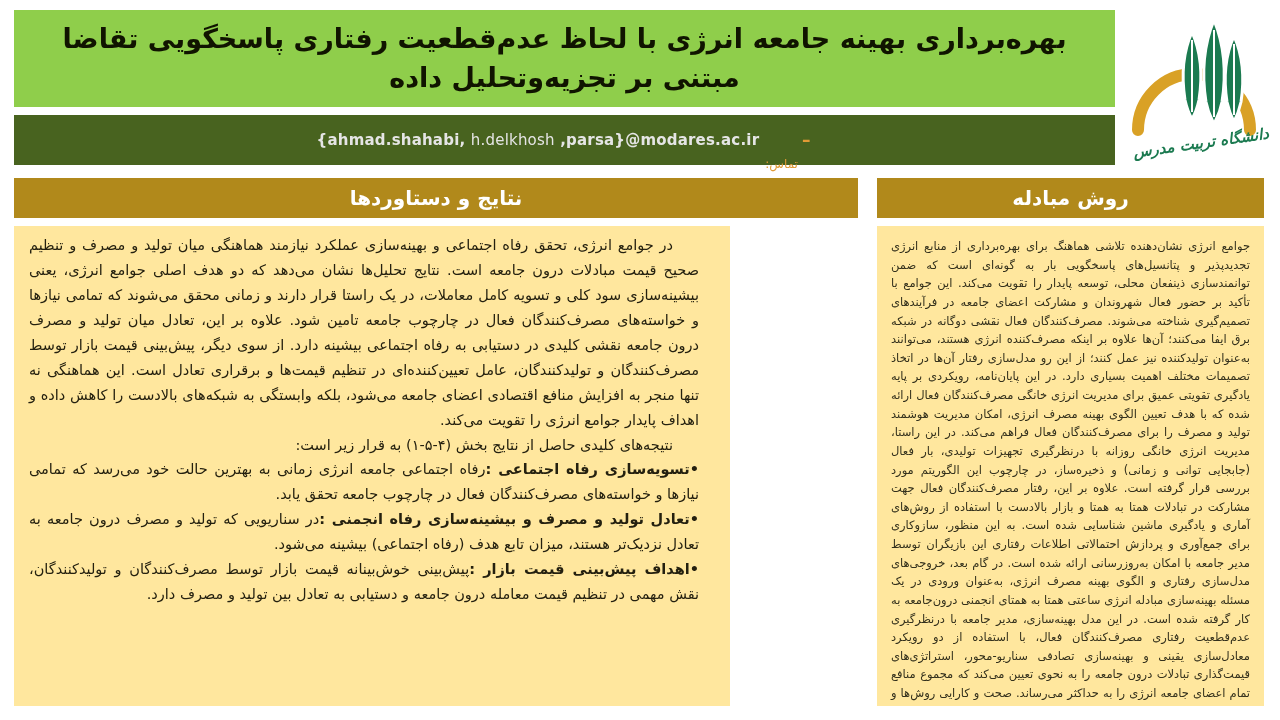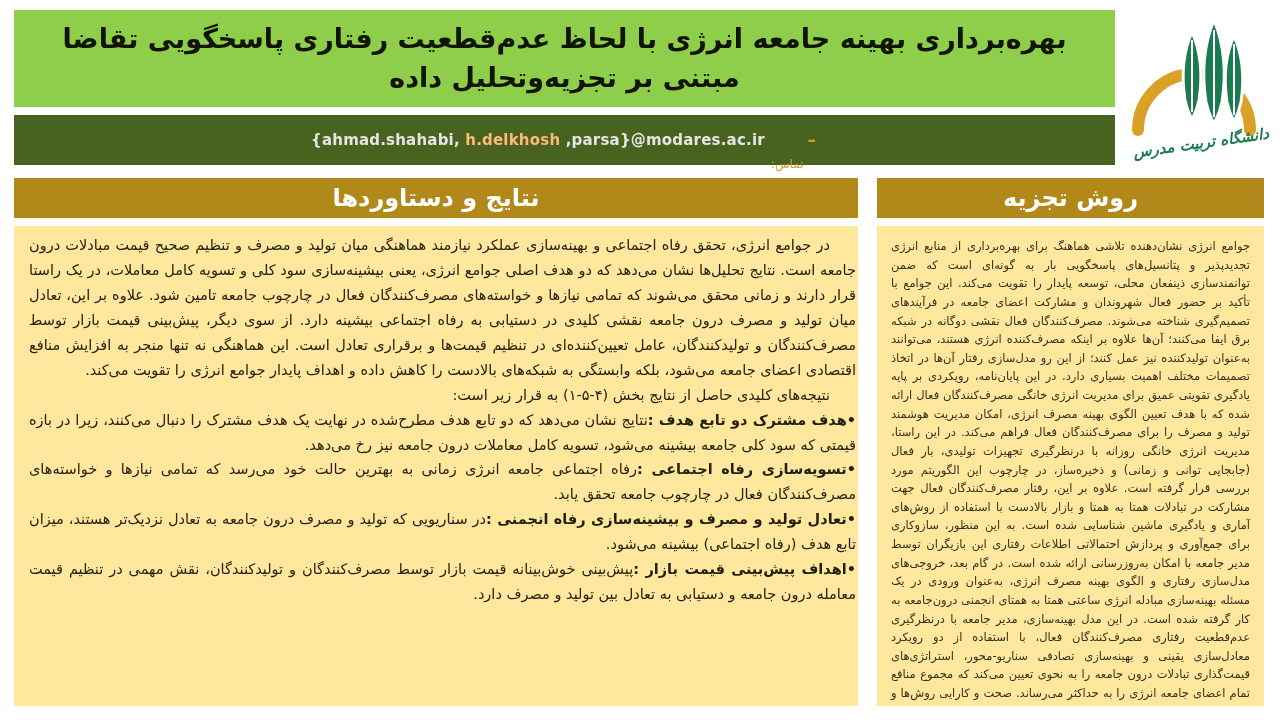--- a/index.html
+++ b/index.html
@@ -24,51 +24,51 @@
     position:absolute; left:14px; top:115px; width:1101px; height:50px;
     background:#48631F; color:#E09A35;
     display:flex; align-items:center; justify-content:center;
     direction:rtl; font-size:17px; font-weight:bold;
     white-space:nowrap;
   }
   .authors-bar .sep { margin:0 2px 0 4px; }
   .contact-label { font-size:12px; font-weight:normal; margin-left:6px;margin-top:48px; }
   .email { font-size:15px; letter-spacing:0.2px; }
   .email .e1, .email .e3 { color:#e5e5e5; font-weight:bold; }
-  .email .e2 { color:#fdba74; font-weight:bold;text-align:center; }
+  .email .e2 { color:#e5e5e5; font-weight:normal;text-align:center; }
 
   
   .logo-box {
     position:absolute; left:1126px; top:6px; width:150px; height:166px;
     background:#ffffff;
   }
   .logo-box svg { position:absolute; left:0; top:0; }
   .logo-caption {
     position:absolute; left:0; right:0; top:128px; text-align:center;
     transform:rotate(-8deg);
     color:#1B7A50; font-size:15px; font-weight:bold; font-style:italic;
     direction:rtl; white-space:nowrap;
   }
 
   
   .panel-header {
     position:absolute; height:40px; top:178px;
     background:#B1891B; color:#ffffff;
     display:flex; align-items:center; justify-content:center;
-    font-weight:bold; font-size:24px; direction:rtl;
+    font-weight:bold; font-size:20px; direction:rtl;
   }
   .panel-body {
     position:absolute; top:226px; height:480px;
     background:#FFE79E; color:#24200f;
     direction:rtl; text-align:justify; overflow:hidden;
   }
   .results-header { left:14px; width:844px; }
   .results-body {
-    left:14px; width:844px;
-    padding:7px 2px 6px 15px;
+    left:14px; width:716px;
+    padding:7px 31px 6px 15px;
     font-size:14.5px; line-height:1.72;
   }
   .method-header { left:877px; width:387px; }
   .method-body {
     left:877px; width:387px;
     padding:11px 14px 10px 14px;
     font-size:11.5px; line-height:1.62; color:#33301c;
   }
   .res-item { margin:0; }
   .res-item.indent { text-indent:26px; }
@@ -111,29 +111,28 @@
     <div class="logo-caption">دانشگاه تربیت مدرس</div>
   </div>
 
   <section>
     <div class="panel-header results-header">
       <span>نتایج و دستاوردها</span>
     </div>
     <div class="panel-body results-body">
         <p class="res-item indent">در جوامع انرژی، تحقق رفاه اجتماعی و بهینه‌سازی عملکرد نیازمند هماهنگی میان تولید و مصرف و تنظیم صحیح قیمت مبادلات درون جامعه است. نتایج تحلیل‌ها نشان می‌دهد که دو هدف اصلی جوامع انرژی، یعنی بیشینه‌سازی سود کلی و تسویه کامل معاملات، در یک راستا قرار دارند و زمانی محقق می‌شوند که تمامی نیازها و خواسته‌های مصرف‌کنندگان فعال در چارچوب جامعه تامین شود. علاوه بر این، تعادل میان تولید و مصرف درون جامعه نقشی کلیدی در دستیابی به رفاه اجتماعی بیشینه دارد. از سوی دیگر، پیش‌بینی قیمت بازار توسط مصرف‌کنندگان و تولیدکنندگان، عامل تعیین‌کننده‌ای در تنظیم قیمت‌ها و برقراری تعادل است. این هماهنگی نه تنها منجر به افزایش منافع اقتصادی اعضای جامعه می‌شود، بلکه وابستگی به شبکه‌های بالادست را کاهش داده و اهداف پایدار جوامع انرژی را تقویت می‌کند.</p>
         <p class="res-item indent">نتیجه‌های کلیدی حاصل از نتایج بخش (۴-۵-۱) به قرار زیر است:</p>
-        <p class="res-item"><span class="bullet">•</span><span class="lbl">هدف مشترک دو تابع هدف :</span>نتایج نشان می‌دهد که دو تابع هدف مطرح‌شده در نهایت یک هدف مشترک را دنبال می‌کنند، زیرا در بازه قیمتی که سود کلی جامعه بیشینه می‌شود، تسویه کامل معاملات درون جامعه نیز رخ می‌دهد.</p>
         <p class="res-item"><span class="bullet">•</span><span class="lbl">تسویه‌سازی رفاه اجتماعی :</span>رفاه اجتماعی جامعه انرژی زمانی به بهترین حالت خود می‌رسد که تمامی نیازها و خواسته‌های مصرف‌کنندگان فعال در چارچوب جامعه تحقق یابد.</p>
         <p class="res-item"><span class="bullet">•</span><span class="lbl">تعادل تولید و مصرف و بیشینه‌سازی رفاه انجمنی :</span>در سناریویی که تولید و مصرف درون جامعه به تعادل نزدیک‌تر هستند، میزان تابع هدف (رفاه اجتماعی) بیشینه می‌شود.</p>
         <p class="res-item"><span class="bullet">•</span><span class="lbl">اهداف پیش‌بینی قیمت بازار :</span>پیش‌بینی خوش‌بینانه قیمت بازار توسط مصرف‌کنندگان و تولیدکنندگان، نقش مهمی در تنظیم قیمت معامله درون جامعه و دستیابی به تعادل بین تولید و مصرف دارد.</p>
       </div>
   </section>
 
   <section>
     <div class="panel-header method-header">
-      <span>روش تجزیه</span>
+      <span>روش مبادله</span>
     </div>
     <div class="panel-body method-body">
       <span>جوامع انرژی نشان‌دهنده تلاشی هماهنگ برای بهره‌برداری از منابع انرژی تجدیدپذیر و پتانسیل‌های پاسخگویی بار به گونه‌ای است که ضمن توانمندسازی ذینفعان محلی، توسعه پایدار را تقویت می‌کند. این جوامع با تأکید بر حضور فعال شهروندان و مشارکت اعضای جامعه در فرآیندهای تصمیم‌گیری شناخته می‌شوند. مصرف‌کنندگان فعال نقشی دوگانه در شبکه برق ایفا می‌کنند؛ آن‌ها علاوه بر اینکه مصرف‌کننده انرژی هستند، می‌توانند به‌عنوان تولیدکننده نیز عمل کنند؛ از این رو مدل‌سازی رفتار آن‌ها در اتخاذ تصمیمات مختلف اهمیت بسیاری دارد. در این پایان‌نامه، رویکردی بر پایه یادگیری تقویتی عمیق برای مدیریت انرژی خانگی مصرف‌کنندگان فعال ارائه شده که با هدف تعیین الگوی بهینه مصرف انرژی، امکان مدیریت هوشمند تولید و مصرف را برای مصرف‌کنندگان فعال فراهم می‌کند. در این راستا، مدیریت انرژی خانگی روزانه با درنظرگیری تجهیزات تولیدی، بار فعال (جابجایی توانی و زمانی) و ذخیره‌ساز، در چارچوب این الگوریتم مورد بررسی قرار گرفته است. علاوه بر این، رفتار مصرف‌کنندگان فعال جهت مشارکت در تبادلات همتا به همتا و بازار بالادست با استفاده از روش‌های آماری و یادگیری ماشین شناسایی شده است. به این منظور، سازوکاری برای جمع‌آوری و پردازش احتمالاتی اطلاعات رفتاری این بازیگران توسط مدیر جامعه با امکان به‌روزرسانی ارائه شده است. در گام بعد، خروجی‌های مدل‌سازی رفتاری و الگوی بهینه مصرف انرژی، به‌عنوان ورودی در یک مسئله بهینه‌سازی مبادله انرژی ساعتی همتا به همتای انجمنی درون‌جامعه به کار گرفته شده است. در این مدل بهینه‌سازی، مدیر جامعه با درنظرگیری عدم‌قطعیت رفتاری مصرف‌کنندگان فعال، با استفاده از دو رویکرد معادل‌سازی یقینی و بهینه‌سازی تصادفی سناریو-محور، استراتژی‌های قیمت‌گذاری تبادلات درون جامعه را به نحوی تعیین می‌کند که مجموع منافع تمام اعضای جامعه انرژی را به حداکثر می‌رساند. صحت و کارایی روش‌ها و مدل‌های پیشنهادی بر اساس شبیه‌سازی مبتنی بر داده‌های واقعی یک جامعه انرژی بررسی شده است. نتایج این پژوهش نشان‌دهنده اثربخشی رویکرد پیشنهادی در بهبود مدیریت انرژی و ارتقای طراحی استراتژی‌های قیمت‌گذاری پایدار در جوامع انرژی است.</span>
     </div>
   </section>
 
 </div>
 
 </body></html>

